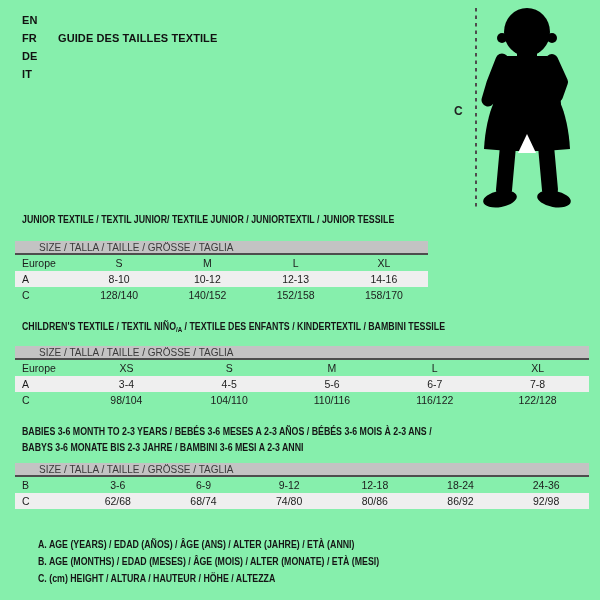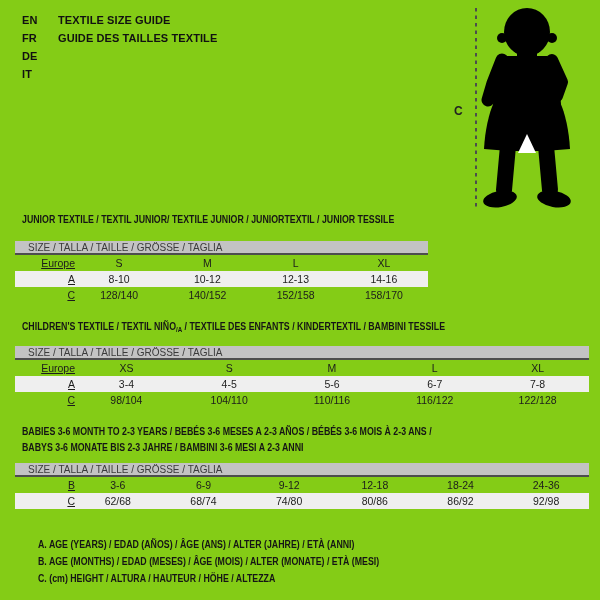--- a/index.html
+++ b/index.html
@@ -1,65 +1,64 @@
 <!DOCTYPE html>
 <html><head>
 <meta charset="utf-8">
 <style>
   * { margin:0; padding:0; box-sizing:border-box; }
   html,body { background:#fff; }
   .canvas {
-    position:relative; width:600px; height:600px; background:#84cc16;
+    position:relative; width:600px; height:600px; background:#86efac;
     font-family:"Liberation Sans","DejaVu Sans",sans-serif; color:#111;
     overflow:hidden;
   }
   
   .lang-block { position:absolute; left:22px; top:11px; }
   .lang-row { display:flex; line-height:18px; font-size:11px; font-weight:bold; letter-spacing:.1px; }
   .lang-code { width:36px; flex:0 0 36px; }
   
   .figure-svg { position:absolute; left:450px; top:0; }
   .measure-label { position:absolute; left:454px; top:104px; font-size:12px; font-weight:bold; color:#222; }
   
   .sec-title {
     position:absolute; left:22px; font-size:10px; font-weight:bold;
     white-space:nowrap; transform:scaleX(0.88); transform-origin:0 0;
     letter-spacing:0; line-height:15.5px; color:#151515;
   }
   
   .size-table { position:absolute; left:15px; }
   .t-header {
     height:14px; background:#c3c3c3; border-bottom:2px solid #4d4d4d;
-    display:flex; align-items:center; padding-left:13px;
+    display:flex; align-items:center; padding-left:24px;
     font-size:10px; color:#3a3a3a;
   }
   .t-row { display:grid; height:16px; align-items:center; font-size:10.5px; color:#1c1c1c; }
   .cols-4 { grid-template-columns:60px repeat(4,1fr); }
   .cols-5 { grid-template-columns:60px repeat(5,1fr); }
   .cols-6 { grid-template-columns:60px repeat(6,1fr); }
-  .t-row .lbl { padding-left:7px; text-align:right;text-decoration:underline; }
+  .t-row .lbl { padding-left:7px; text-align:left; }
   .t-row .val { text-align:center; }
   .alt { background:#efefef; }
   
   .footnotes { position:absolute; left:38px; top:536px; }
   .footnote {
     font-size:10px; font-weight:bold; line-height:17px; white-space:nowrap;
     transform:scaleX(0.88); transform-origin:0 0; color:#151515;
   }
   .subscript { font-size:7px; vertical-align:-1.5px; }
 </style>
 </head>
 <body>
 
 <div class="canvas">
 
   <div class="lang-block">
     <div class="lang-row">
       <span class="lang-code">EN</span>
-      <span class="lang-title">TEXTILE SIZE GUIDE</span>
     </div>
     <div class="lang-row">
       <span class="lang-code">FR</span>
       <span class="lang-title">GUIDE DES TAILLES TEXTILE</span>
     </div>
     <div class="lang-row">
       <span class="lang-code">DE</span>
     </div>
     <div class="lang-row">
       <span class="lang-code">IT</span>

